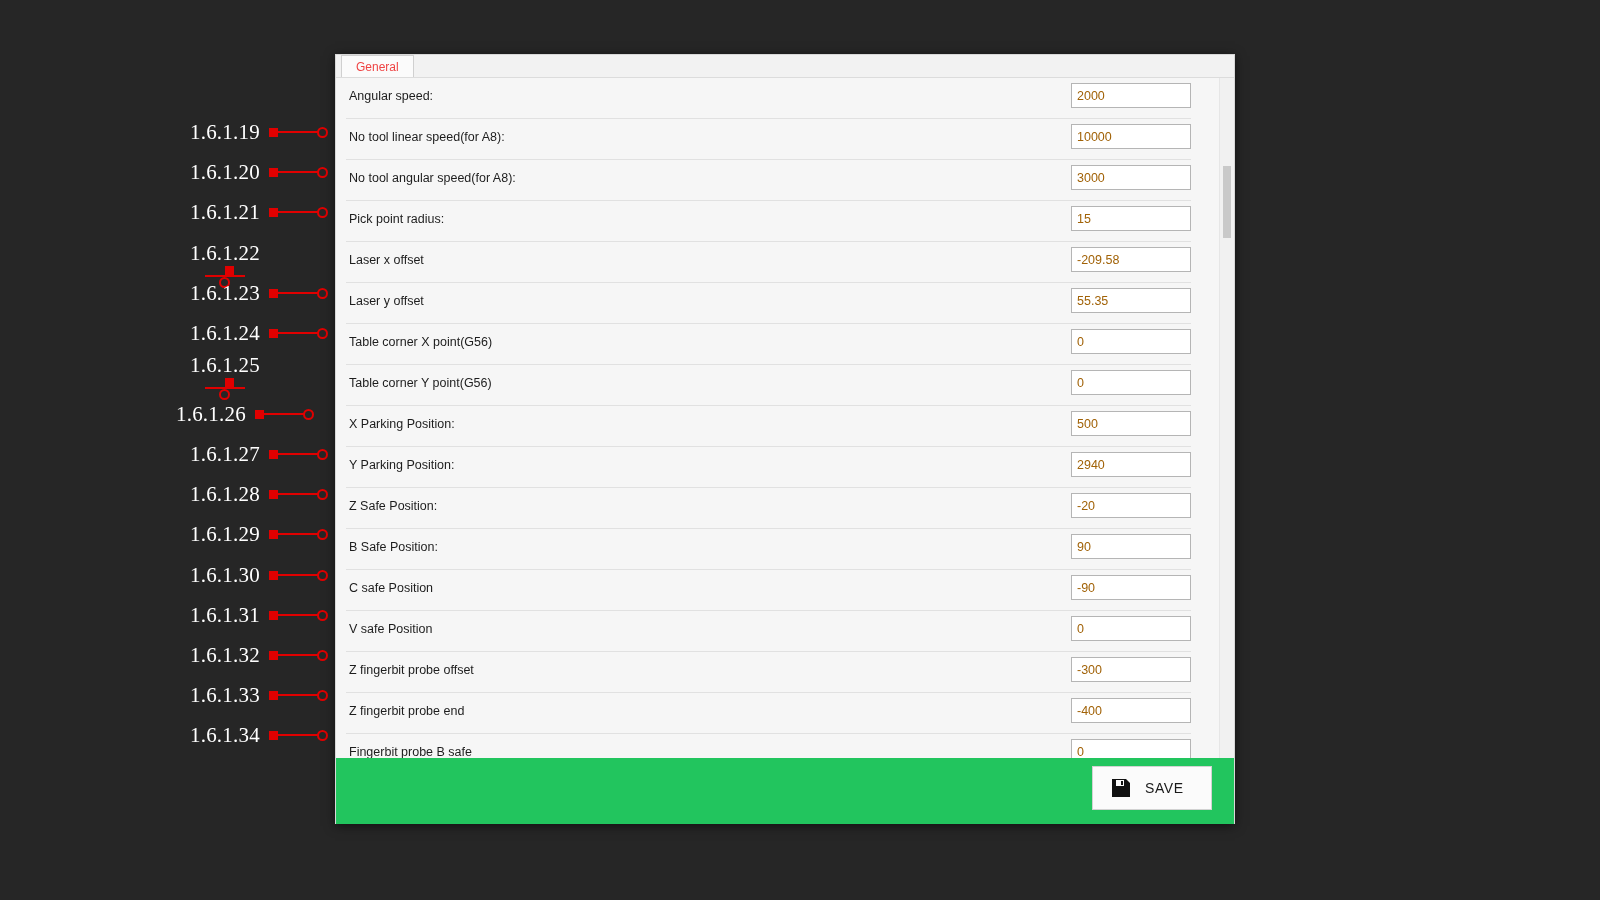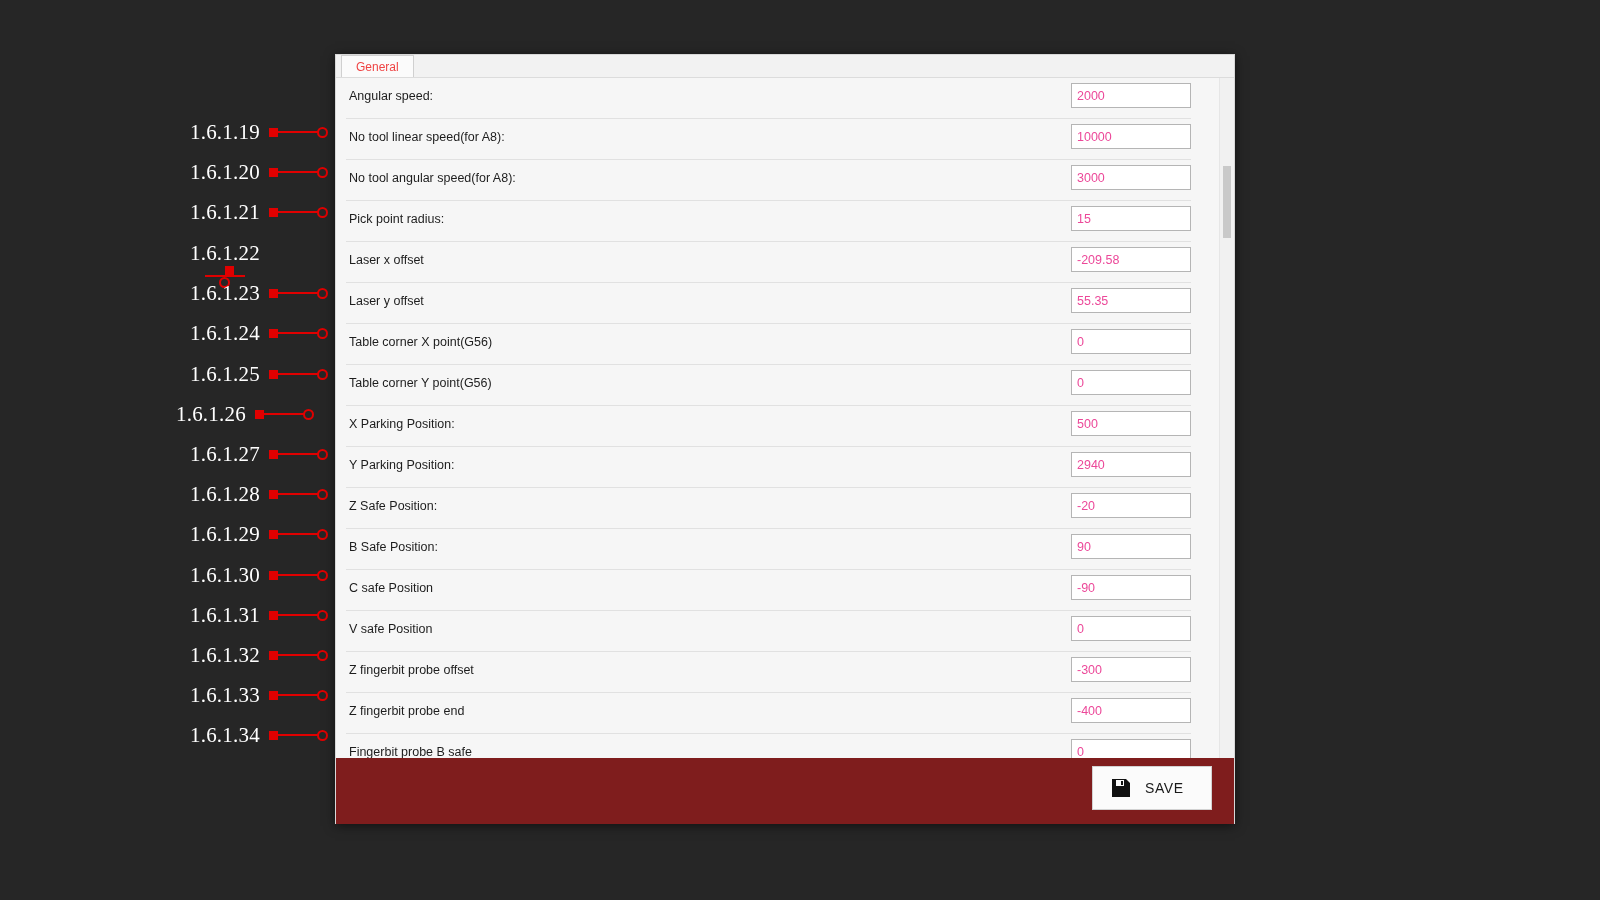--- a/index.html
+++ b/index.html
@@ -123,21 +123,21 @@
   .row-input {
     position: absolute;
     right: 0px;
     top: 5px;
     width: 120px;
     height: 25px;
     box-sizing: border-box;
     border: 1px solid #b5b5b5;
     background: #ffffff;
     font-size: 12.5px;
-    color: #ec4899;
+    color: #a16207;
     padding: 0 5px;
     font-family: "Liberation Sans", sans-serif;
     border-radius: 0;
     outline: none;
   }
 
   
   #scrollbar {
     position: absolute;
     right: 0px;
@@ -154,21 +154,21 @@
     width: 8px;
     height: 72px;
     background: #c9c9c9;
     border-radius: 0;
   }
 
   
   #footer {
     position: relative;
     height: 66px;
-    background: #7f1d1d;
+    background: #22c55e;
   }
   #save-button {
     position: absolute;
     right: 22px;
     top: 8px;
     width: 120px;
     height: 44px;
     background: #fbfbfb;
     border: 1px solid #d2d2d2;
     display: flex;
@@ -221,21 +221,21 @@
         <div class="callout-square"></div>
         <div class="callout-line" style="width: 40px;"></div>
         <div class="callout-circle"></div>
       </div>
       <div class="callout" style="left: 190px; top: 321px;">
         <div class="callout-label">1.6.1.24</div>
         <div class="callout-square"></div>
         <div class="callout-line" style="width: 40px;"></div>
         <div class="callout-circle"></div>
       </div>
-      <div class="callout" style="left: 190px; top: 362px;">
+      <div class="callout" style="left: 190px; top: 353px; flex-direction: column;">
         <div class="callout-label">1.6.1.25</div>
         <div class="callout-square"></div>
         <div class="callout-line" style="width: 40px;"></div>
         <div class="callout-circle"></div>
       </div>
       <div class="callout" style="left: 176px; top: 402px;">
         <div class="callout-label">1.6.1.26</div>
         <div class="callout-square"></div>
         <div class="callout-line" style="width: 40px;"></div>
         <div class="callout-circle"></div>

